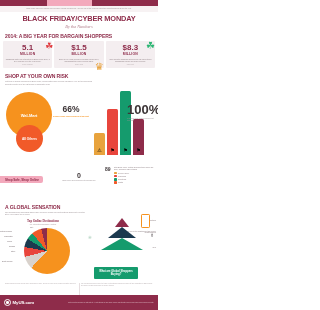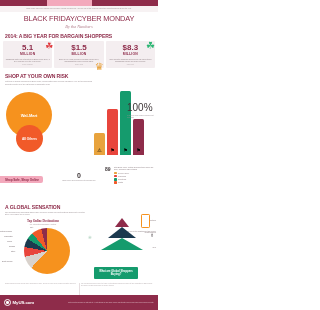--- a/index.html
+++ b/index.html
@@ -24,21 +24,21 @@
     font-size:1.6px;
     line-height:1.35;
     color:#9a8f92;
     text-align:center;
     letter-spacing:0.02px;
   }
 
   
   .title-block { text-align:center; padding:3px 4px 2px; }
   .main-title {
-    font-size:7.4px; font-weight:normal; color:#8e2c4a;
+    font-size:7.4px; font-weight:bold; color:#8e2c4a;
     letter-spacing:-0.15px; line-height:1;
   }
   .sub-title {
     font-size:4.3px; color:#b07a88; margin-top:1.5px;
     font-family:"Liberation Serif", serif; font-style:italic;
   }
   .section-head {
     font-size:5.1px; font-weight:bold; color:#8e2c4a;
     letter-spacing:-0.1px; padding:2px 5px 0;
   }
@@ -99,21 +99,21 @@
   .bar-col {
     position:absolute; bottom:14px; width:11px; border-radius:1.5px 1.5px 0 0;
   }
   .bar-icon {
     position:absolute; bottom:2px; left:50%; transform:translateX(-50%);
     font-size:5px; line-height:1;
   }
   .hundred {
     position:absolute; right:1px; top:16px; width:30px; text-align:left;
   }
-  .hundred .h-num { font-size:10px; font-weight:normal; color:#3d3537; line-height:1; }
+  .hundred .h-num { font-size:13px; font-weight:bold; color:#3d3537; line-height:1; }
   .hundred .h-cap { font-size:1.7px; color:#9a9094; line-height:1.4; margin-top:0.5px; }
 
   
   .ribbon {
     position:absolute; left:0; top:176px;
     background:#f3a9bc; color:#8e2c4a;
     font-size:3.1px; font-weight:bold;
     padding:1.5px 4px 1.5px 5px;
     border-radius:0 2px 2px 0;
     letter-spacing:-0.05px;
@@ -261,20 +261,24 @@
 
   <div class="risk-sec">
     <div class="section-head">SHOP AT YOUR OWN RISK</div>
     <div class="risk-body">With tens of millions of shoppers on Black Friday, crowded stores have become hazardous. Here are the injuries and incidents reported over the past decade of doorbuster deals.</div>
 
     <div class="risk-main">
 
       <div class="bubble-wrap">
         <div class="bubble b-walmart">Wal-Mart</div>
         <div class="bubble b-others">All Others</div>
+        <div class="pct-block">
+          <div class="pct-num">66%</div>
+          <div class="pct-cap">of Black Friday injuries occurred at Wal-Mart</div>
+        </div>
       </div>
 
       <div class="bars">
         <div class="bar-col" style="left:2px; height:22px; background:#e8a33d;">
           <span class="bar-icon">⚠</span>
         </div>
         <div class="bar-col" style="left:15px; height:46px; background:#e8453c;">
           <span class="bar-icon">⚑</span>
         </div>
         <div class="bar-col" style="left:28px; height:64px; background:#159b6d;">

